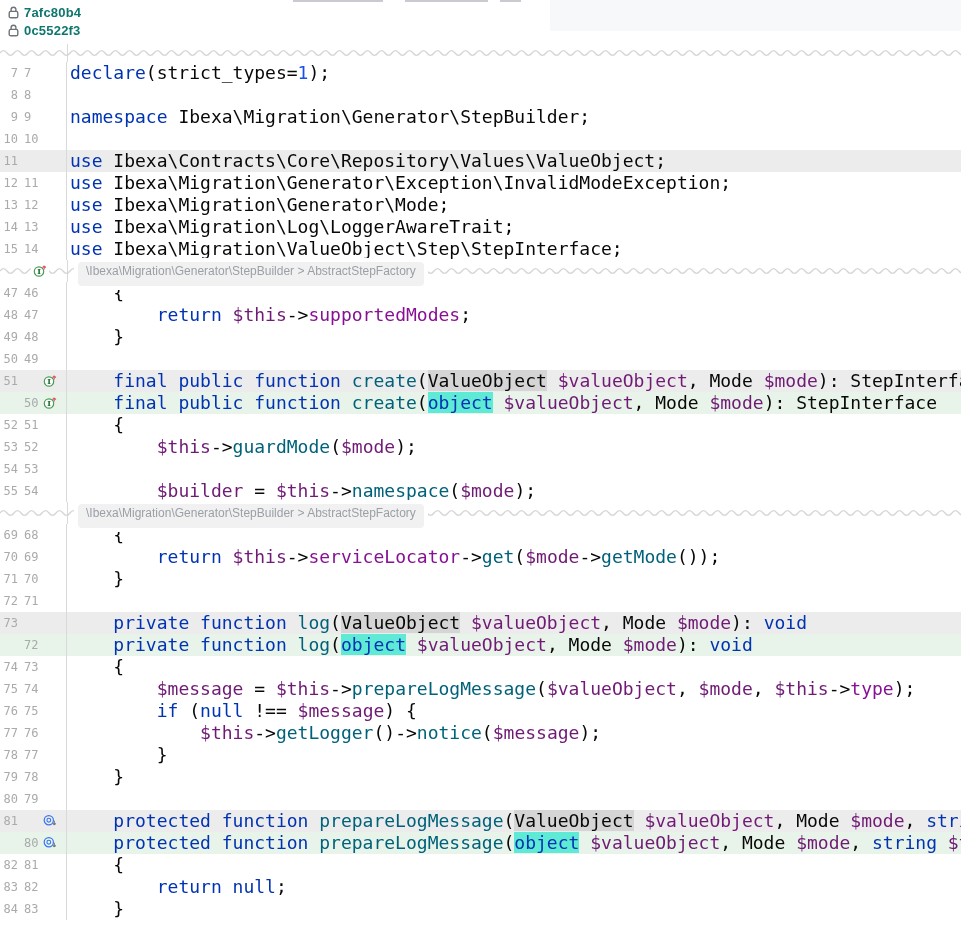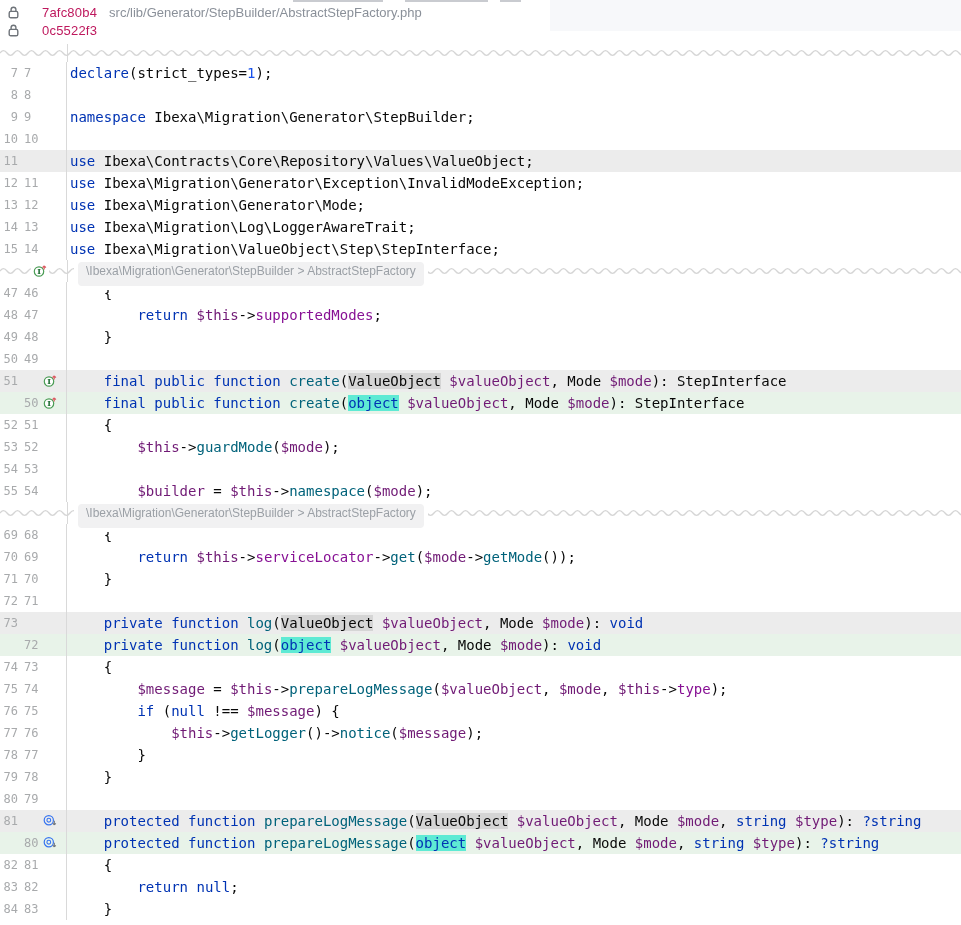--- a/index.html
+++ b/index.html
@@ -5,32 +5,32 @@
   * { margin:0; padding:0; box-sizing:border-box; }
   body { background:#fff; font-family:"Liberation Sans", sans-serif; }
   .screen { position:relative; width:961px; height:925px; background:#fff; overflow:hidden; }
 
   
   .hdr { position:relative; height:44px; padding:3px 0 0 8px; background:#fff; z-index:5; }
   .hdr-band { position:absolute; left:550px; top:0; width:411px; height:31px; background:#f7f8fa; z-index:0; }
   .hdr-frag { position:absolute; top:0; height:2px; background:#c9cbd0; z-index:1; }
   .hdr-row { position:relative; display:flex; align-items:center; height:18px; z-index:2; }
   .lock { display:inline-flex; margin-right:5px; }
-  .hash { font-size:13px; font-weight:normal; color:#be185d; letter-spacing:.2px;margin-left:18px; }
+  .hash { font-size:13px; font-weight:bold; color:#0f766e; letter-spacing:.2px; }
   .fpath { font-size:13px; color:#8a9099; margin-left:12px; }
 
   
   .diff { position:relative; font-family:"DejaVu Sans Mono", monospace; }
   .row { display:flex; height:22px; line-height:22px; }
   .gut { flex:none; width:67px; border-right:1px solid #d9d9d9; display:flex; align-items:center;
          font-size:12px; color:#a8aaac; }
   .g-old { width:16px; text-align:right; margin-left:2px; }
   .g-new { width:18px; margin-left:6px; text-align:left; }
   .g-ico { width:16px; margin-left:1px; display:inline-flex; align-items:center; }
-  .code { white-space:pre; padding-left:3px; font-size:14px; }
+  .code { white-space:pre; padding-left:3px; font-size:18px; }
 
   
   .sep { position:relative; height:22px; }
   .sep.gap { height:18px; }
   .sep .vline { position:absolute; left:67px; top:0; bottom:0; width:1px; background:#d9d9d9; z-index:1; }
   .sep svg.wavy { position:absolute; left:0; top:50%; margin-top:-5px; z-index:2; }
   .sep .sep-ico { position:absolute; left:31px; top:4px; z-index:3; background:#fff; padding:0 2px; display:inline-flex; }
   .sep .pill { position:absolute; left:78px; top:2px; z-index:3; background:#f1f1f2; color:#9ba0a6;
                font-family:"Liberation Sans", sans-serif; font-size:12px; line-height:18px; height:24px;
                padding:0 8px; border-radius:4px; box-shadow:0 0 0 4px #fff; }
@@ -46,21 +46,20 @@
     <div class="hdr-frag" style="left:405px;width:83px"></div>
     <div class="hdr-frag" style="left:500px;width:21px"></div>
     <div class="hdr-row">
       <span class="lock ico">
           <svg width="11" height="13" viewBox="0 0 11 13">
             <rect x="1.2" y="5.4" width="8.6" height="6.4" rx="1.6" fill="none" stroke="#6e7379" stroke-width="1.4"></rect>
             <path d="M3.1 5.2V3.6a2.4 2.4 0 0 1 4.8 0v1.6" fill="none" stroke="#6e7379" stroke-width="1.4"></path>
           </svg>
         </span>
       <span class="hash">7afc80b4</span>
-      <span class="fpath">src/lib/Generator/StepBuilder/AbstractStepFactory.php</span>
     </div>
     <div class="hdr-row">
       <span class="lock ico">
           <svg width="11" height="13" viewBox="0 0 11 13">
             <rect x="1.2" y="5.4" width="8.6" height="6.4" rx="1.6" fill="none" stroke="#6e7379" stroke-width="1.4"></rect>
             <path d="M3.1 5.2V3.6a2.4 2.4 0 0 1 4.8 0v1.6" fill="none" stroke="#6e7379" stroke-width="1.4"></path>
           </svg>
         </span>
       <span class="hash">0c5522f3</span>
     </div>

